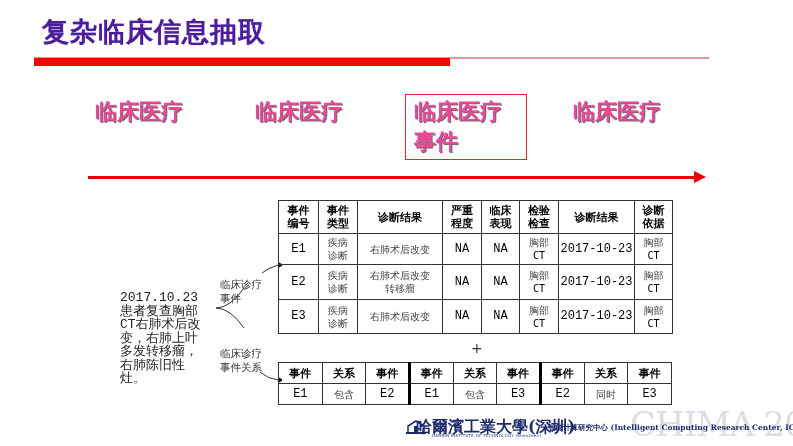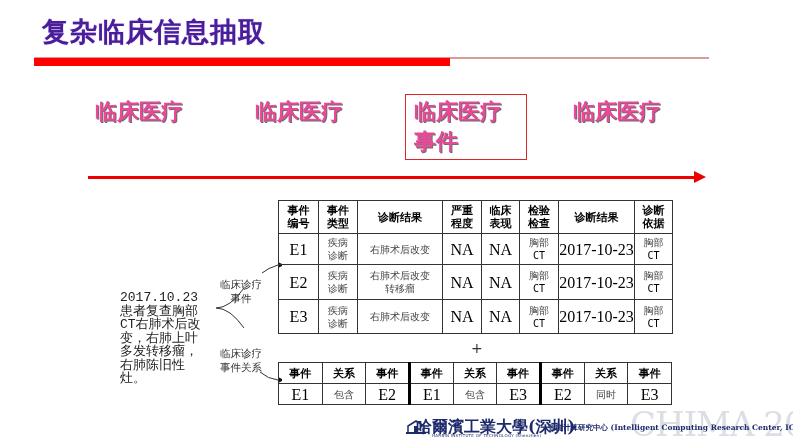--- a/index.html
+++ b/index.html
@@ -16,28 +16,28 @@
   .stage-box { left:405px; top:94px; width:122px; height:66px; border:1.5px solid #e0242c; box-sizing:border-box; }
   .timeline { left:88px; top:176px; width:612px; height:3px; background:#ee0000; }
   .timeline-head { left:694px; top:171px; width:0; height:0; border-left:12px solid #ee0000;
                    border-top:6px solid transparent; border-bottom:6px solid transparent; }
 
   table { border-collapse:collapse; position:absolute; table-layout:fixed; }
   td, th { border:1px solid #333; text-align:center; vertical-align:middle; padding:0; }
   th { font-size:11px; font-weight:bold; line-height:13px; }
   td { font-size:10.5px; line-height:13px; }
   td.serif { font-family:"DejaVu Serif", serif; color:#444; font-size:10px; }
-  td.mono  { font-family:Liberation Serif, serif; font-size:16px;text-align:center; }
+  td.mono  { font-family:Liberation Mono, monospace; font-size:12px;text-align:center; }
   .events-table { left:278px; top:200px; width:394px; }
   .rel-table { left:278px; top:362px; width:394px; }
   .rel-table th, .rel-table td { height:20px; }
   .rel-table .thick { border-left:3px solid #000; }
 
   .note { left:120px; top:291px; width:90px; font-family:Liberation Mono, monospace; font-size:13px; line-height:13.5px; color:#222; }
-  .label { font-family:"DejaVu Serif", serif; font-size:10.5px; line-height:13.5px; color:#333; text-align:center; white-space:nowrap; }
+  .label { font-family:"DejaVu Serif", serif; font-size:10.5px; line-height:13.5px; color:#333; text-align:left; white-space:nowrap; }
   .plus { left:471px; top:340px; font-size:14px; color:#333; }
 
   .footer-logo { left:404px; top:418px; width:24px; height:18px; }
   .hit-cn { left:416px; top:417px; font-family:"DejaVu Serif", serif; font-size:16px; font-weight:bold; color:#1d2a6b; white-space:nowrap; }
   .hit-en { left:432px; top:433px; font-size:4px; color:#1d2a6b; white-space:nowrap; letter-spacing:0.3px; }
   .icrc { left:548px; top:423px; font-family:"DejaVu Serif", serif; font-size:7.5px; font-weight:bold; color:#1d2a6b; white-space:nowrap; }
   .watermark { left:630px; top:404px; font-family:"DejaVu Serif", serif; font-size:34px; color:#cfd3dc; opacity:0.75; white-space:nowrap; letter-spacing:-1px; }
 </style>
 </head>
 <body>

